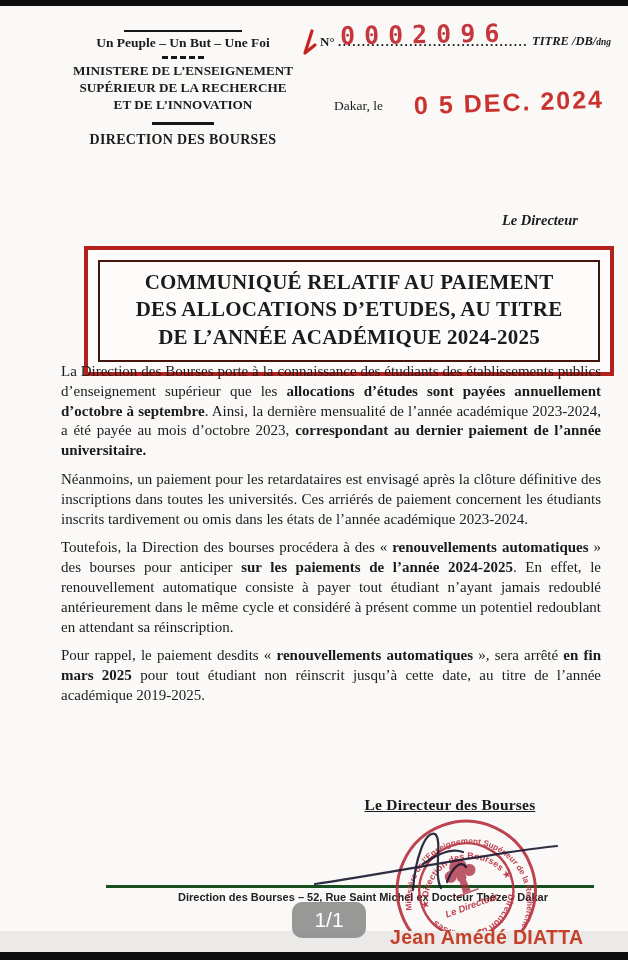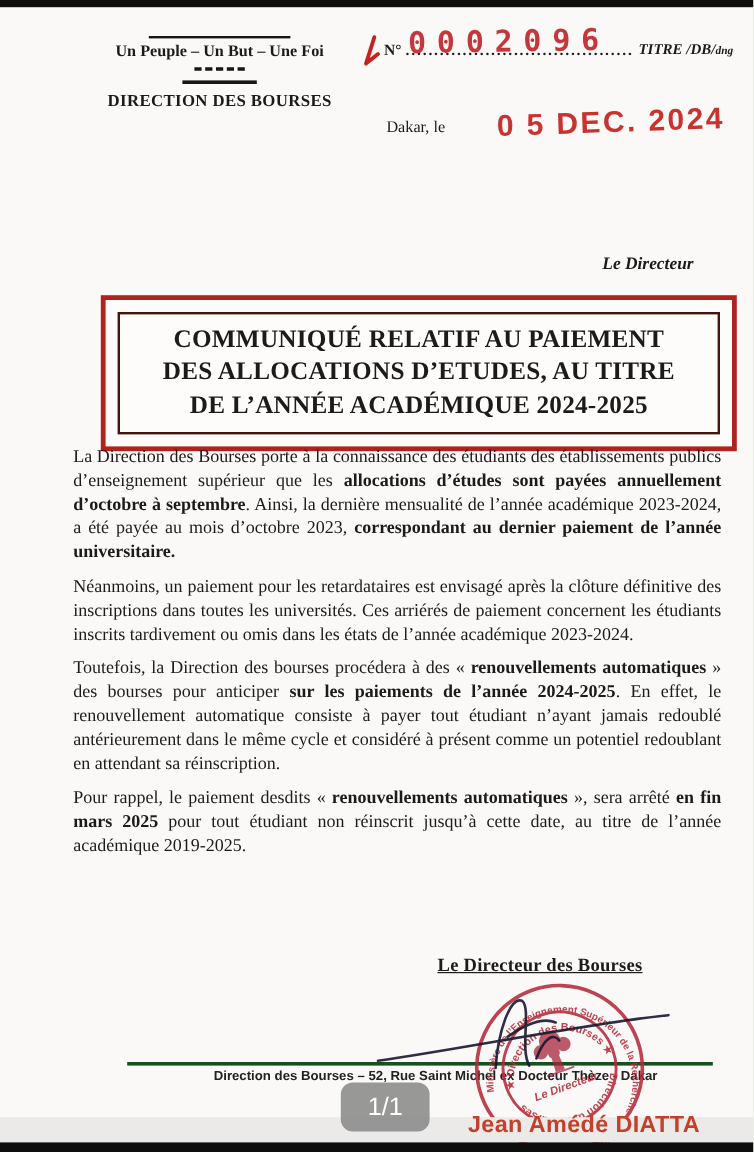--- a/index.html
+++ b/index.html
@@ -24,64 +24,67 @@
   .ref-block{position:absolute;left:306px;top:26px;width:316px;}
   .ref-line{position:relative;font-size:13px;font-weight:bold;height:30px;}
   .ref-label{position:absolute;left:14px;top:8px;}
   .ref-dots{position:absolute;left:32px;top:8px;width:190px;overflow:hidden;white-space:nowrap;letter-spacing:1.5px;}
   .ref-code{position:absolute;left:226px;top:8px;font-style:italic;font-size:12.5px;}
   .ref-code small{font-size:9.5px;font-style:italic;}
   .ref-number{position:absolute;left:34px;top:-6px;font-family:"DejaVu Sans Mono",monospace;
               font-size:25px;font-weight:bold;color:#c0272d;letter-spacing:9px;transform:rotate(-1deg);opacity:.92;}
   .check-mark{position:absolute;left:-4px;top:2px;}
   .dateline{position:relative;margin-top:30px;height:40px;}
-  .date-label{position:absolute;left:16px;top:12px;font-size:13.5px;}
+  .date-label{position:absolute;left:28px;top:12px;font-size:13.5px;}
   .date-stamp{position:absolute;left:108px;top:2px;font-family:"Liberation Sans",sans-serif;
               font-size:25px;font-weight:bold;color:#c5231f;letter-spacing:2px;transform:rotate(-2deg);opacity:.92;}
 
   .sender{position:absolute;right:50px;top:212px;font-size:14.5px;font-weight:bold;font-style:italic;}
 
   
   .title-box{position:absolute;left:84px;top:246px;width:502px;border:4px solid #b3211e;padding:10px;background:#fdfcfa;}
   .title-inner{border:2px solid #46140f;padding:7px 6px 9px;}
   .title-text{font-size:21px;font-weight:bold;text-align:center;line-height:1.3;letter-spacing:.2px;}
 
   
-  .body-text{position:absolute;left:61px;top:372px;width:540px;}
+  .body-text{position:absolute;left:61px;top:362px;width:540px;}
   .body-text p{margin:0 0 9px;font-size:15px;line-height:1.32;text-align:justify;}
   .body-text .b{font-weight:bold;}
 
   
   .sig-title{position:absolute;left:330px;top:796px;width:240px;text-align:center;
              font-size:15.5px;font-weight:bold;text-decoration:underline;letter-spacing:.2px;}
   .stamp-svg{position:absolute;left:394px;top:810px;transform:rotate(-20deg);opacity:.88;}
   .sign-svg{position:absolute;left:295px;top:820px;}
 
   .green-line{position:absolute;left:106px;top:885px;width:488px;height:3px;background:#184f20;}
   .footer-addr{position:absolute;left:98px;top:891px;width:530px;text-align:center;
                font-family:Liberation Sans, sans-serif;font-size:11px;font-weight:bold;color:#222;}
 
   .gray-strip{position:absolute;left:0;top:931px;width:628px;height:21px;background:#ebeae8;}
-  .page-badge{position:absolute;left:284px;top:902px;width:74px;height:41px;border-radius:10px;
+  .page-badge{position:absolute;left:292px;top:902px;width:74px;height:36px;border-radius:10px;
               background:rgba(138,138,138,.88);color:#fff;font-family:"Liberation Sans",sans-serif;
               font-size:21px;display:flex;align-items:center;justify-content:center;}
   .director-name{position:absolute;left:390px;top:926px;font-family:"Liberation Sans",sans-serif;
                  font-size:19.5px;font-weight:bold;color:#c5402a;letter-spacing:.3px;}
 </style>
 </head>
 <body>
 
 <div class="viewer">
 
   <div class="bar top"></div>
 
   <div class="lh-left">
     <div class="rule-s"></div>
     <div class="l2">Un Peuple – Un But – Une Foi</div>
     <div class="rule-dash"></div>
+    <div class="l3 preline">MINISTERE DE L’ENSEIGNEMENT
+SUPÉRIEUR DE LA RECHERCHE
+ET DE L’INNOVATION</div>
     <div class="rule-t"></div>
     <div class="l4">DIRECTION DES BOURSES</div>
   </div>
 
   <div class="ref-block">
     <div class="ref-line">
       <svg class="check-mark" width="16" height="28" viewBox="0 0 16 28">
         <path d="M3 25 L10 3 M3 25 L13 17" stroke="#c5231f" stroke-width="3.2" fill="none" stroke-linecap="round"></path>
       </svg>
       <span class="ref-label">N°</span>

